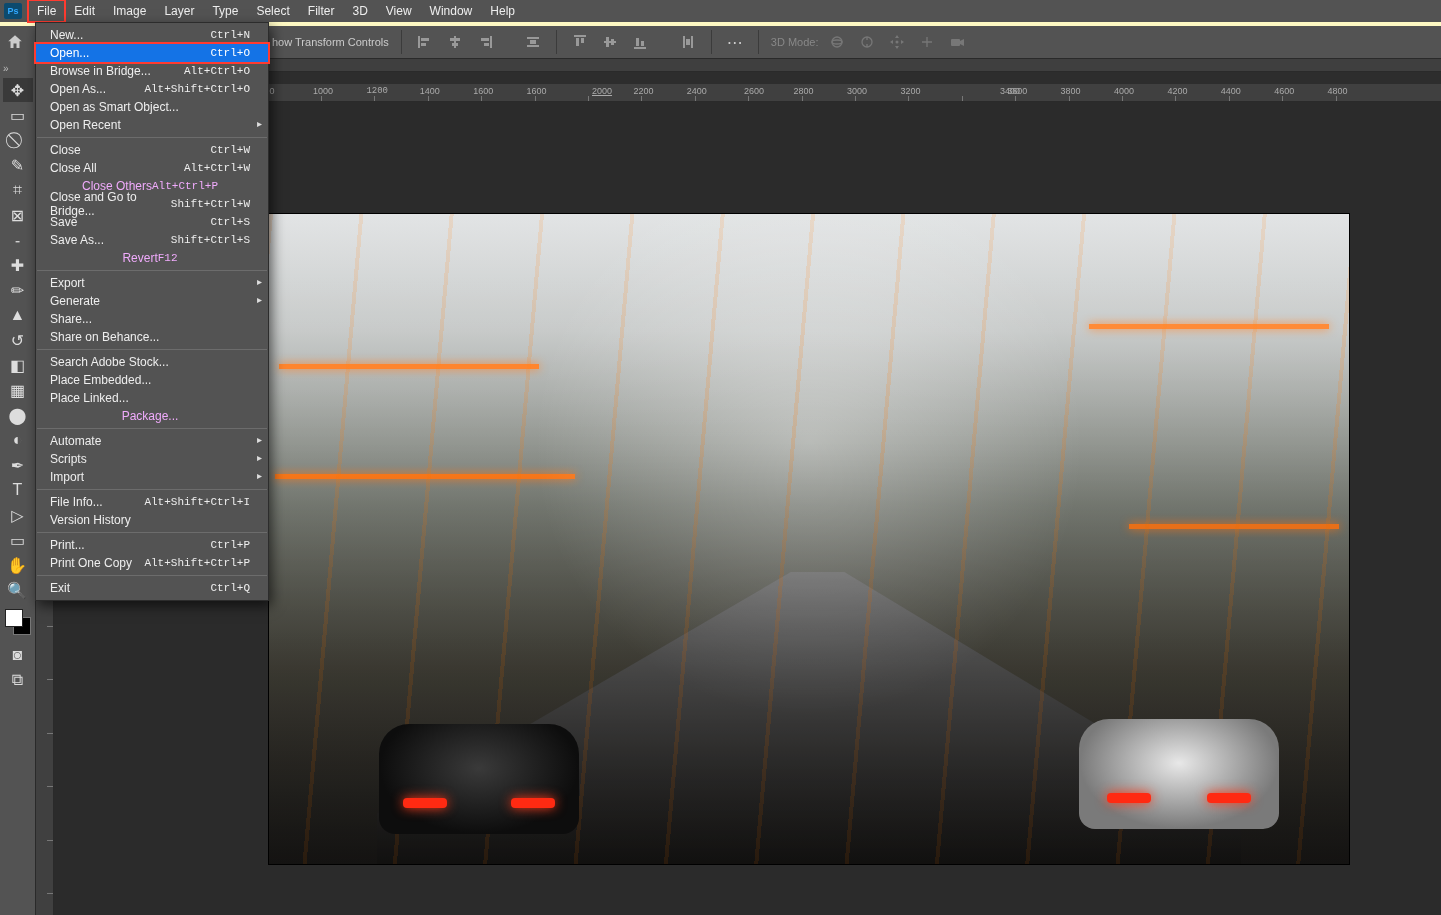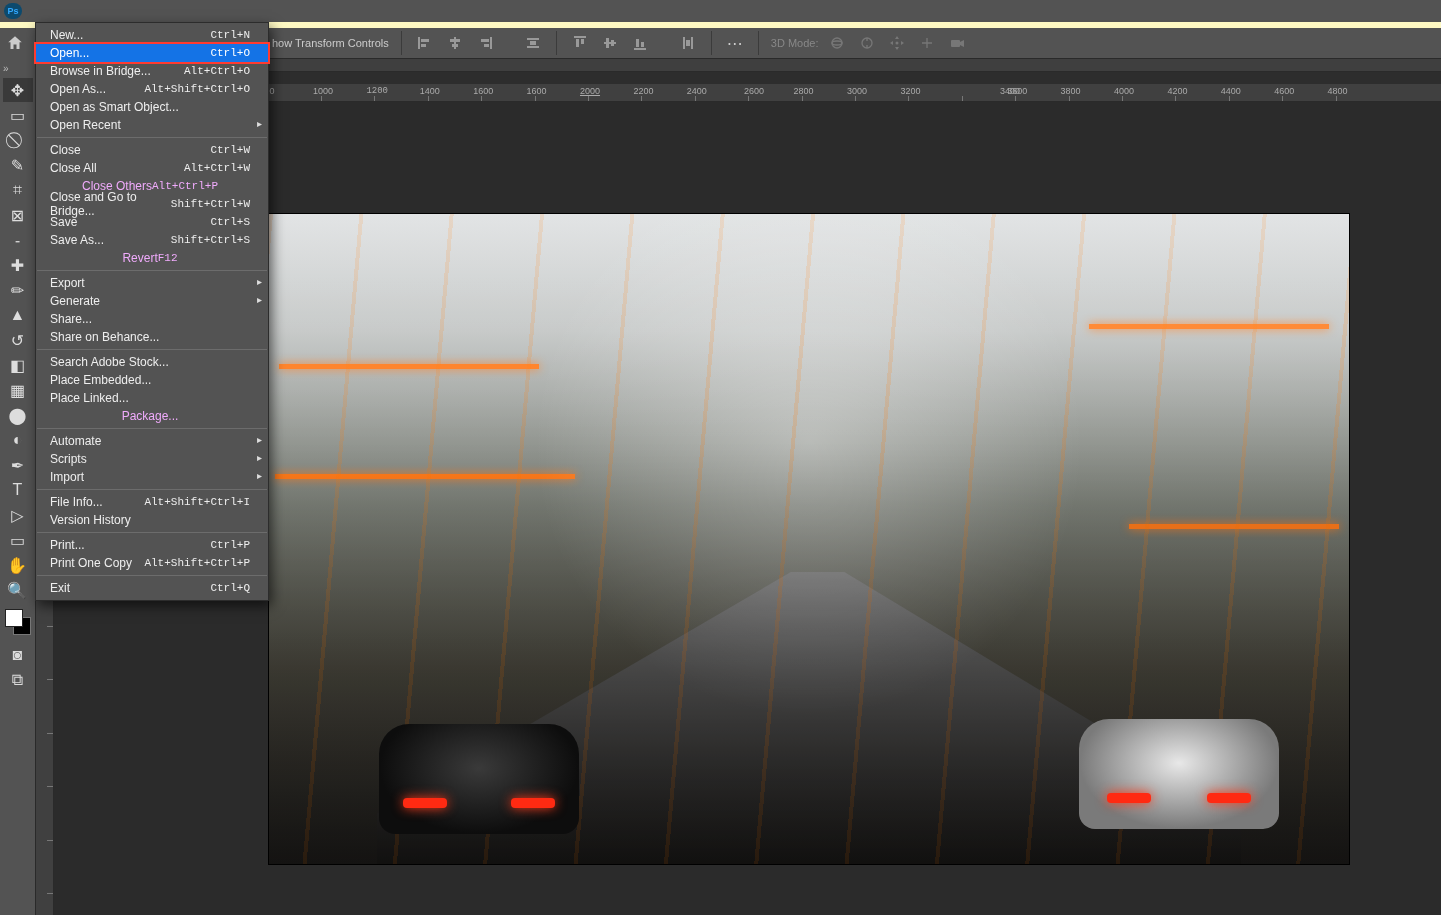--- a/index.html
+++ b/index.html
@@ -22,40 +22,40 @@
     align-items: center;
     padding-left: 4px;
   }
   .ps-icon {
     width: 18px; height: 16px;
     background: #0c4a6e;
     color: #31a8ff;
     font-size: 9px;
     font-weight: bold;
     display: flex; align-items: center; justify-content: center;
-    border-radius: 8px;
+    border-radius: 2px;
     margin-right: 6px;
   }
   .menu-item {
     padding: 2px 9px;
     color: #eee;
     cursor: default;
     height: 22px;
     display:flex; align-items:center;
   }
   .file-hi {
     outline: 2px solid #ff3b30;
     outline-offset: -1px;
     position: relative;
   }
   
   .optionsbar {
     background: #535353;
     height: 36px;
-    border-top: 6px solid #fef9c3;
+    border-top: 4px solid #fef9c3;
     display: flex;
     align-items: center;
     padding-left: 6px;
     gap: 8px;
     color: #ccc;
     font-size: 11px;
   }
   .home-icon {
     width: 18px; height:18px; color:#ccc;
   }
@@ -199,20 +199,33 @@
     position:absolute; right:6px; top:2px; font-size:10px; color:#ddd;
   }
   .shortcut{ color:inherit; font-size:11px;font-family:Liberation Mono, monospace; }
   svg{display:block;}
 </style>
 </head>
 <body>
 
 <div class="menubar">
   <div class="ps-icon">Ps</div>
+  <div id="menubar-items" style="display: flex;">
+      <div class="menu-item file-hi">File</div>
+      <div class="menu-item">Edit</div>
+      <div class="menu-item">Image</div>
+      <div class="menu-item">Layer</div>
+      <div class="menu-item">Type</div>
+      <div class="menu-item">Select</div>
+      <div class="menu-item">Filter</div>
+      <div class="menu-item">3D</div>
+      <div class="menu-item">View</div>
+      <div class="menu-item">Window</div>
+      <div class="menu-item">Help</div>
+    </div>
 </div>
 
 <div class="optionsbar">
   <span class="home-icon">
     <svg viewBox="0 0 24 24" width="18" height="18" fill="#ccc">
         <path d="M12 3l9 8h-3v9h-4v-6H10v6H6v-9H3z"></path>
       </svg>
   </span>
   <span style="padding-left:240px;">how Transform Controls</span>
   <span class="opt-sep"></span>
@@ -359,21 +372,21 @@
     <div class="tick" style="left: 277px;">1000</div>
     <div class="tickline" style="left: 285px;"></div>
     <div class="tick" style="left: 330.4px; font-family: Liberation Mono, monospace;">1200</div>
     <div class="tickline" style="left: 338.4px;"></div>
     <div class="tick" style="left: 383.8px;">1400</div>
     <div class="tickline" style="left: 391.8px;"></div>
     <div class="tick" style="left: 437.2px;">1600</div>
     <div class="tickline" style="left: 445.2px;"></div>
     <div class="tick" style="left: 490.6px;">1600</div>
     <div class="tickline" style="left: 498.6px;"></div>
-    <div class="tick" style="left: 544px; text-decoration: underline;">2000</div>
+    <div class="tick" style="left: 556px; text-decoration: underline;">2000</div>
     <div class="tickline" style="left: 552px;"></div>
     <div class="tick" style="left: 597.4px;">2200</div>
     <div class="tickline" style="left: 605.4px;"></div>
     <div class="tick" style="left: 650.8px;">2400</div>
     <div class="tickline" style="left: 658.8px;"></div>
     <div class="tick" style="left: 708px;">2600</div>
     <div class="tickline" style="left: 712.2px;"></div>
     <div class="tick" style="left: 757.6px;">2800</div>
     <div class="tickline" style="left: 765.6px;"></div>
     <div class="tick" style="left: 811px;">3000</div>

